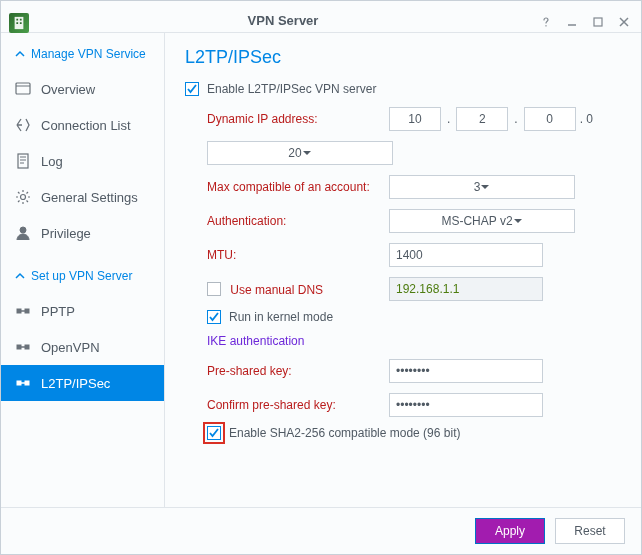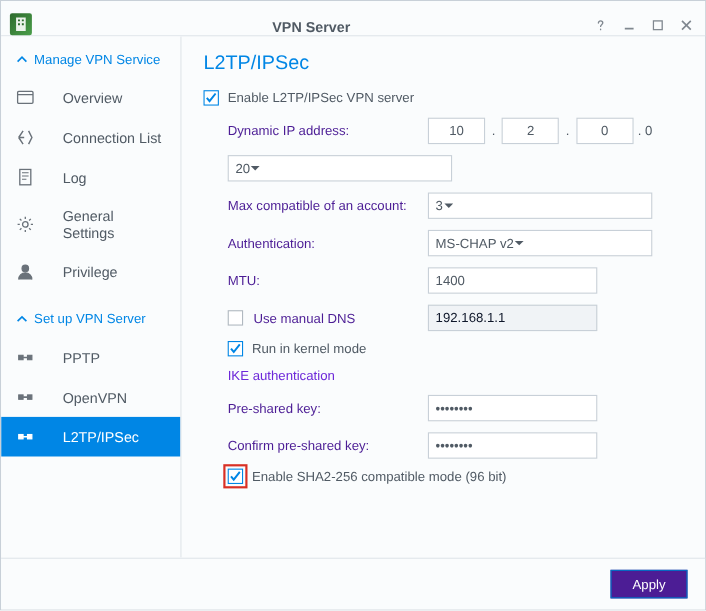--- a/index.html
+++ b/index.html
@@ -1,54 +1,54 @@
 <!DOCTYPE html>
 <html><head>
   <meta charset="utf-8">
   <style>
     * { box-sizing: border-box; margin: 0; padding: 0; }
     body { font-family: Arial, sans-serif; font-size: 12px; color: #505a64; background: #f5f5f5; }
     .window { width: 642px; height: 555px; background: #fafcfd; border: 1px solid #c8d0d8; display: flex; flex-direction: column; }
-    .titlebar { height: 32px; background: #fafcfd; border-bottom: 1px solid #e0e5ea; display: flex; align-items: flex-end; padding: 0 8px; }
+    .titlebar { height: 32px; background: #fafcfd; border-bottom: 1px solid #e0e5ea; display: flex; align-items: flex-start; padding: 12px 8px; }
     .app-icon { width: 20px; height: 20px; background: linear-gradient(135deg, #2d6a2d, #4a9e4a); border-radius: 2px; display: flex; align-items: center; justify-content: center; }
     .app-icon svg { width: 14px; height: 14px; }
     .titlebar-title { flex: 1; text-align: center; font-weight: bold; color: #505a64; font-size: 13px; }
     .titlebar-controls { display: flex; gap: 8px; }
     .titlebar-btn { width: 18px; height: 18px; display: flex; align-items: center; justify-content: center; cursor: pointer; color: #808890; }
     .main-area { flex: 1; display: flex; overflow: hidden; }
     .sidebar { width: 164px; background: #fafcfd; border-right: 1px solid #e0e5ea; overflow-y: auto; }
     .sidebar-section { padding: 4px 0; }
     .sidebar-header { display: flex; align-items: center; padding: 10px 14px; color: #0086e5; font-size: 12px; cursor: pointer; }
     .sidebar-header svg { margin-right: 6px; }
-    .sidebar-item { display: flex; align-items: center; padding: 10px 14px; cursor: pointer; color: #505a64; font-size: 13px; gap: 26px; }
+    .sidebar-item { display: flex; align-items: center; padding: 10px 14px; cursor: pointer; color: #505a64; font-size: 13px; gap: 10px; }
     .sidebar-item.active { background: #0086e5; color: #fff; }
     .sidebar-item .icon { width: 16px; height: 16px; display: flex; align-items: center; justify-content: center; flex-shrink: 0; }
     .sidebar-item .icon svg { stroke: #6a727a; fill: #6a727a; }
     .sidebar-item.active .icon svg { stroke: #fff; fill: #fff; }
     .content { flex: 1; display: flex; flex-direction: column; padding: 14px 20px 0 20px; overflow-y: auto; }
     .page-title { color: #0086e5; font-size: 18px; font-weight: normal; margin-bottom: 14px; }
     .checkbox-row { display: flex; align-items: flex-end; gap: 8px; margin-bottom: 10px; }
     .checkbox { width: 14px; height: 14px; border: 1px solid #b0b8c0; background: #fff; display: flex; align-items: center; justify-content: center; cursor: pointer; flex-shrink: 0; }
     .checkbox.checked { border-color: #0086e5; }
     .checkbox.checked svg { display: block; }
     .checkbox svg { display: none; width: 10px; height: 10px; }
     .checkbox.highlighted { outline: 2px solid #d93025; outline-offset: 2px; }
     .form-rows { padding-left: 22px; }
     .form-row { display: flex; align-items: center; margin-bottom: 8px; min-height: 26px; }
-    .form-label { width: 182px; color: #4c1d95; flex-shrink: 0; }
+    .form-label { width: 182px; color: #b91c1c; flex-shrink: 0; }
     .form-control { display: flex; align-items: center; gap: 4px; }
     .input { height: 24px; border: 1px solid #c8d0d8; background: #fff; padding: 0 6px; font-size: 12px; color: #505a64; font-family: inherit; }
-    .input:disabled { background: #f0f3f6; color: #0f172a; }
+    .input:disabled { background: #f0f3f6; color: #4d7c0f; }
     .input.ip-oct { width: 52px; text-align: center; }
-    .select { height: 24px; border: 1px solid #c8d0d8; background: #fff; padding: 0 6px; display: flex; align-items: center; justify-content: flex-start; width: 204px; cursor: pointer; }
+    .select { height: 24px; border: 1px solid #c8d0d8; background: #fff; padding: 0 6px; display: flex; align-items: center; justify-content: center; width: 186px; cursor: pointer; }
     .select svg { width: 10px; height: 10px; }
     .input.w190 { width: 154px; }
     .section-heading { color: #6d28d9; margin: 6px 0 10px 0; }
     .footer { border-top: 1px solid #e0e5ea; padding: 10px 16px; display: flex; justify-content: flex-end; gap: 10px; background: #fafcfd; }
-    .btn { height: 26px; min-width: 70px; padding: 0 16px; border: 1px solid #0072c6; background: #4c1d95; color: #fff; font-size: 12px; cursor: pointer; display: flex; align-items: center; justify-content: center; }
+    .btn { height: 26px; min-width: 70px; padding: 0 16px; border: 1px solid #0072c6; background: #a21caf; color: #fff; font-size: 12px; cursor: pointer; display: flex; align-items: center; justify-content: center; }
     .btn.secondary { background: #fff; color: #505a64; border-color: #c8d0d8; }
     .dot-sep { color: #505a64; padding: 0 2px; }
   </style>
 </head>
 <body>
 
 <div class="window">
   <div class="titlebar">
     <span class="app-icon">
       <svg viewBox="0 0 16 16">
@@ -273,14 +273,15 @@
           <span>Enable SHA2-256 compatible mode (96 bit)</span>
         </div>
       </div>
 
       <div style="flex:1"></div>
     </div>
   </div>
 
   <div class="footer">
     <button class="btn">Apply</button>
+    <button class="btn secondary">Reset</button>
   </div>
 </div>
 
 </body></html>

